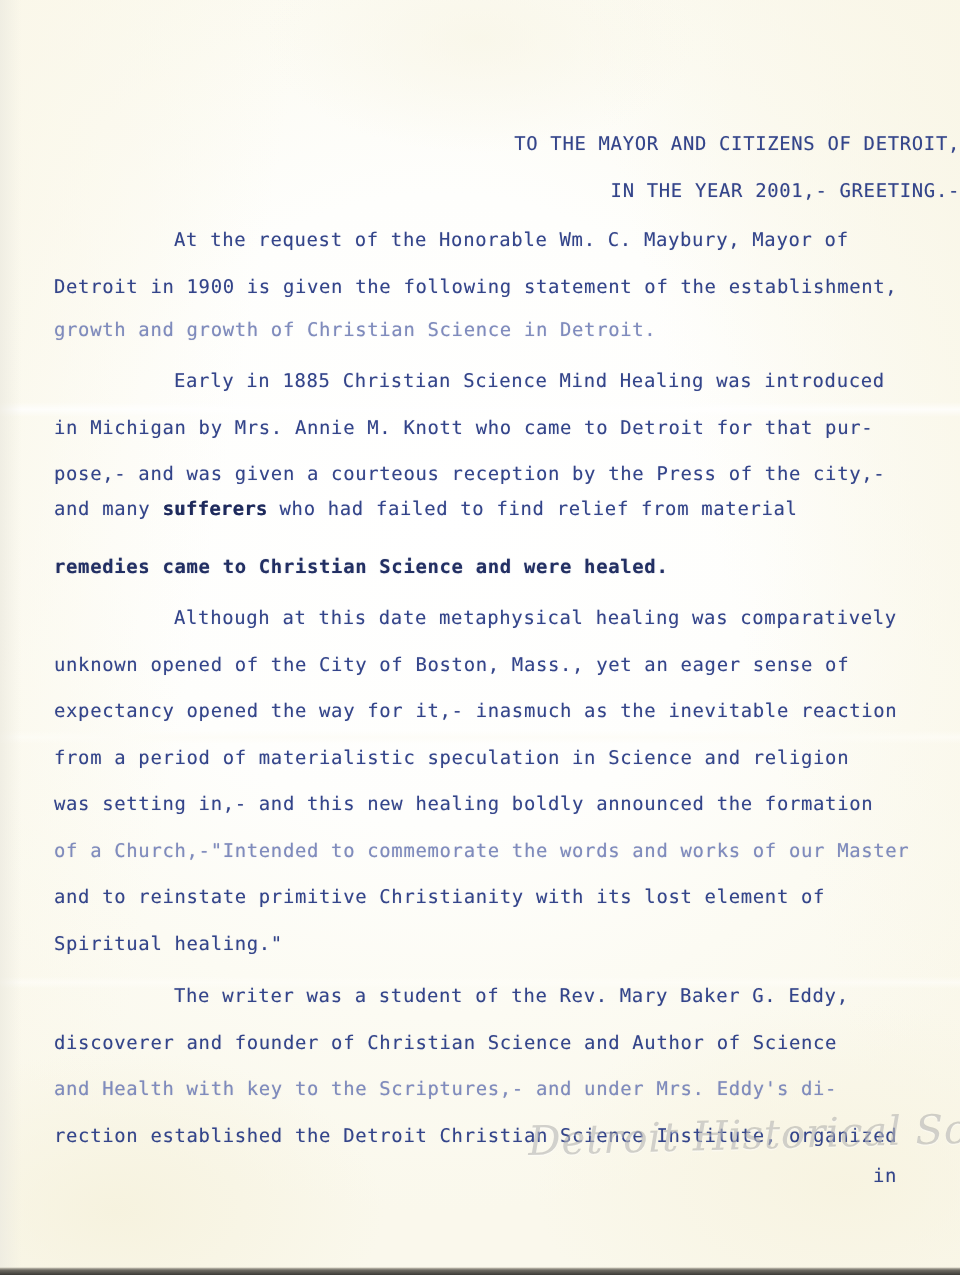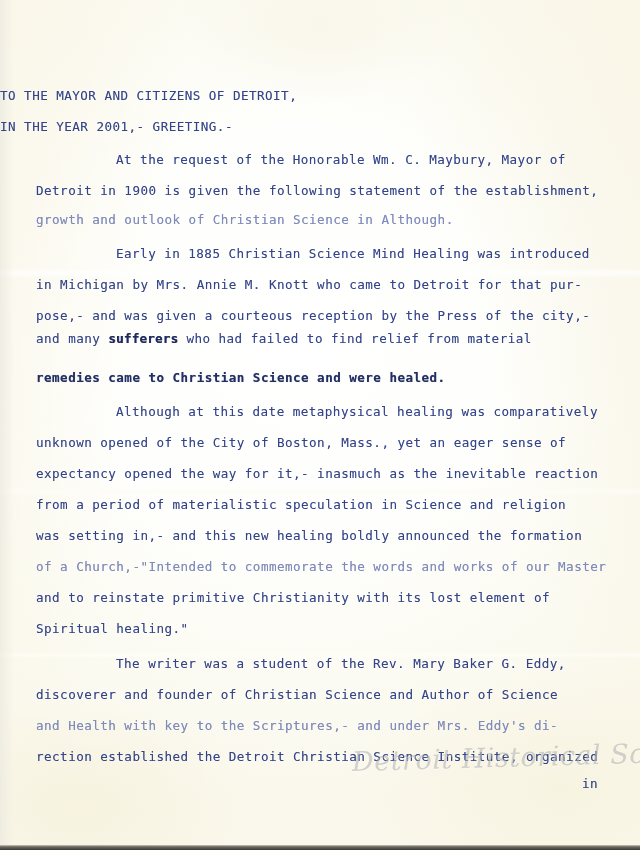--- a/index.html
+++ b/index.html
@@ -77,21 +77,21 @@
     left: 36px;
     width: 586px;
     font-size: 12.6px;
     letter-spacing: 0.45px;
     white-space: pre;
     line-height: 15px;
     color: #2e3f82;
     text-shadow: 0 0 0.6px rgba(46,63,130,0.35);
   }
 
-  .tline.center  { left: 0; width: 640px; text-align: left; }
+  .tline.center  { left: 0; width: 640px; text-align: right; }
   .tline.indent  { left: 116px; width: 506px; }
   .tline.rightend{ left: 0; width: 598px; text-align: right; }
 
   
   .ink-strong { color: #222f63; font-weight: bold; text-shadow: 0 0 0.7px rgba(34,47,99,0.5); }
   .ink-mid    { color: #33448a; }
   .ink-light  { color: #7f8bbd; }
 
   b.overstrike {
     font-weight: bold;
@@ -128,21 +128,21 @@
   <div class="fold-band fold-3"></div>
   <div class="left-shadow"></div>
 
   <div class="doc">
 
     <div class="tline center ink-mid" style="top:88px;">TO THE MAYOR AND CITIZENS OF DETROIT,</div>
     <div class="tline center ink-mid" style="top:119px;">IN THE YEAR 2001,- GREETING.-</div>
 
     <div class="tline indent ink-mid" style="top:152px;">At the request of the Honorable Wm. C. Maybury, Mayor of</div>
     <div class="tline ink-mid" style="top:183px;">Detroit in 1900 is given the following statement of the establishment,</div>
-    <div class="tline ink-light" style="top:212px;">growth and outlook of Christian Science in Although.</div>
+    <div class="tline ink-light" style="top:212px;">growth and growth of Christian Science in Detroit.</div>
 
     <div class="tline indent ink-mid" style="top:246px;">Early in 1885 Christian Science Mind Healing was introduced</div>
     <div class="tline ink-mid" style="top:277px;">in Michigan by Mrs. Annie M. Knott who came to Detroit for that pur-</div>
     <div class="tline ink-mid" style="top:308px;">pose,- and was given a courteous reception by the Press of the city,-</div>
     <div class="tline ink-mid" style="top:331px;">and many <b class="overstrike">sufferers</b> who had failed to find relief from material</div>
     <div class="tline ink-strong" style="top:370px;">remedies came to Christian Science and were healed.</div>
 
     <div class="tline indent ink-mid" style="top:404px;">Although at this date metaphysical healing was comparatively</div>
     <div class="tline ink-mid" style="top:435px;">unknown opened of the City of Boston, Mass., yet an eager sense of</div>
     <div class="tline ink-mid" style="top:466px;">expectancy opened the way for it,- inasmuch as the inevitable reaction</div>

